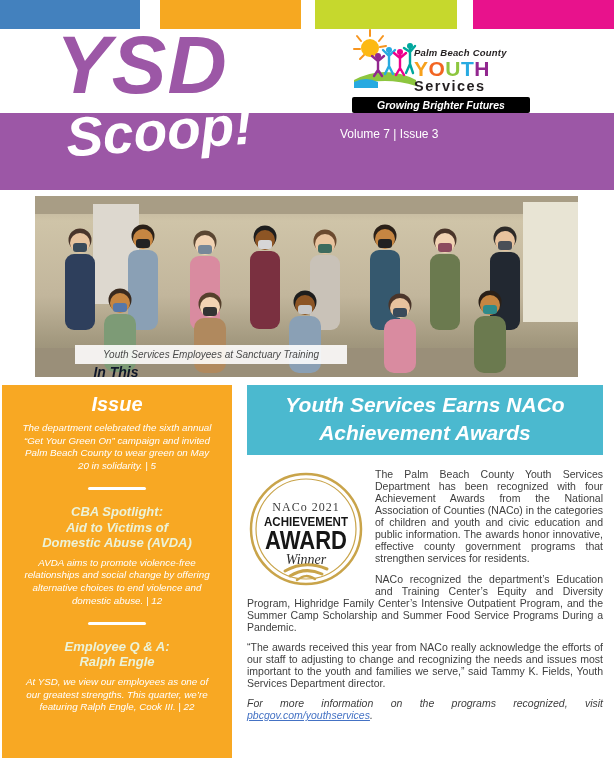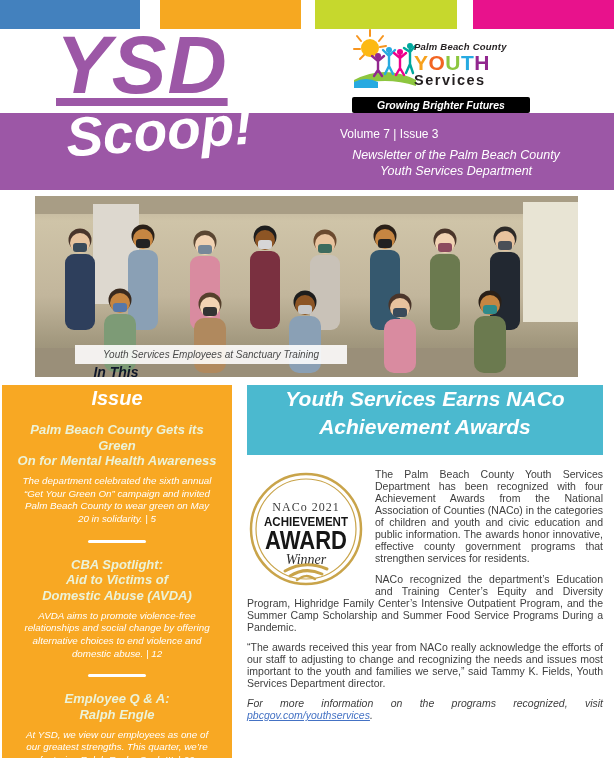--- a/index.html
+++ b/index.html
@@ -7,25 +7,25 @@
         font-family:"Liberation Sans",sans-serif;}
   
   .bar{position:absolute;top:0;height:29px;}
   .bar.blue{left:0;width:140px;background:#4381BE;}
   .bar.orange{left:160px;width:141px;background:#F6A821;}
   .bar.lime{left:315px;width:142px;background:#C6D82D;}
   .bar.magenta{left:473px;width:141px;background:#E8128C;}
   
   .purple-band{position:absolute;left:0;top:113px;width:614px;height:77px;background:#9C57A6;}
   .ysd{position:absolute;left:56px;top:24px;font-size:82px;line-height:1;font-weight:bold;
-       font-style:italic;color:#9C57A6;letter-spacing:1px;z-index:3;text-decoration:underline;}
+       font-style:italic;color:#9C57A6;letter-spacing:1px;z-index:3;}
   .scoop{position:absolute;left:66px;top:104px;font-size:55px;line-height:1;font-weight:bold;
        font-style:italic;color:#fff;transform:rotate(-4deg);z-index:4;}
   .logo{position:absolute;left:352px;top:28px;width:178px;z-index:3;}
-  .logo-top{display:flex;align-items:center;}
+  .logo-top{display:flex;align-items:flex-end;}
   .logo-art{flex:0 0 66px;}
   .logo-text{flex:1;text-align:left;margin-left:-4px;margin-top:6px;}
   .logo-county{font-size:9.5px;font-weight:bold;font-style:italic;color:#231F20;letter-spacing:.2px;}
   .logo-youth{font-size:21px;font-weight:bold;line-height:1;letter-spacing:.5px;}
   .logo-youth span:nth-child(1){color:#F7A11C;}
   .logo-youth span:nth-child(2){color:#F26522;}
   .logo-youth span:nth-child(3){color:#8DC63F;}
   .logo-youth span:nth-child(4){color:#27AAE1;}
   .logo-youth span:nth-child(5){color:#92278F;}
   .logo-services{font-size:14.5px;font-weight:bold;color:#231F20;letter-spacing:1.5px;margin-top:-1px;}
@@ -39,30 +39,30 @@
   .photo{position:absolute;left:35px;top:196px;width:543px;height:181px;overflow:hidden;
        background:linear-gradient(180deg,#b9ae96 0%,#cfc4a8 14%,#c2b69c 55%,#a3997f 80%,#8f8670 100%);}
   .caption{position:absolute;left:40px;bottom:13px;width:272px;height:19px;line-height:19px;
        background:rgba(255,255,255,.88);color:#4a4a4a;font-size:10px;font-style:italic;
        text-align:center;z-index:2;margin-top:36px;}
   
   .in-this{position:absolute;left:0;top:364px;width:232px;text-align:center;color:#0f172a;
        font-size:14px;font-weight:bold;font-style:italic;z-index:5;}
   .left-col{position:absolute;left:2px;top:385px;width:230px;height:373px;background:#F8A823;
        text-align:center;color:#fff;box-sizing:border-box;padding:0 8px;}
-  .issue-word{font-size:20px;font-weight:bold;font-style:italic;padding-top:2px;color:#fff;}
+  .issue-word{font-size:20px;font-weight:bold;font-style:italic;padding-top:8px;color:#fff;}
   .item-title{margin-top:12px;font-size:13px;font-weight:bold;font-style:italic;color:#ECF3D8;
        line-height:1.2;white-space:pre-line;}
   .item-sum{margin-top:6px;font-size:9.8px;font-style:italic;color:#fff;line-height:1.3;
        white-space:pre-line;}
   .divider{width:58px;height:3px;background:#fff;border-radius:2px;margin:14px auto 14px auto;}
   
   .banner{position:absolute;left:247px;top:385px;width:356px;height:70px;background:#4BB9CF;
        color:#fff;font-size:21px;font-weight:bold;font-style:italic;text-align:center;
-       line-height:1.35;white-space:pre-line;box-sizing:border-box;}
+       line-height:1.35;white-space:pre-line;box-sizing:border-box;padding-top:6px;}
   .article{position:absolute;left:247px;top:468px;width:356px;font-size:10.5px;line-height:1.15;
        color:#3E3E3E;text-align:justify;}
   .badge{float:left;width:118px;height:120px;margin:2px 10px 4px 0;}
   .article p{margin:0 0 8px 0;}
   .article p.cta{font-style:italic;}
   a.link{color:#4472C4;text-decoration:underline;cursor:pointer;}
 </style>
 </head>
 <body>
 
@@ -107,22 +107,20 @@
       <span class="logo-text">
         <div class="logo-county">Palm Beach County</div>
         <div class="logo-youth"><span>Y</span><span>O</span><span>U</span><span>T</span><span>H</span></div>
         <div class="logo-services">Services</div>
       </span>
     </div>
     <div class="logo-tagline">Growing Brighter Futures</div>
   </div>
 
   <div class="volume">Volume 7 | Issue 3</div>
-  <div class="subtitle">Newsletter of the Palm Beach County
-Youth Services Department</div>
 
   <div class="photo">
     <svg width="543" height="181" viewBox="0 0 543 181">
       <rect x="0" y="0" width="543" height="18" fill="#a89d85"></rect>
       <rect x="58" y="8" width="46" height="100" fill="#ddd8cf"></rect>
       <rect x="488" y="6" width="55" height="120" fill="#e8e4d4"></rect>
       <rect x="0" y="152" width="543" height="29" fill="#9a8f79"></rect>
 
       <g>
         <g transform="translate(45,38)">
@@ -209,22 +207,20 @@
       </g>
     </svg>
     <div class="caption">Youth Services Employees at Sanctuary Training</div>
   </div>
 
   <div class="in-this">In This</div>
 
   <div class="left-col">
     <div class="issue-word">Issue</div>
 
-    <div class="item-title">Palm Beach County Gets its Green
-On for Mental Health Awareness</div>
     <div class="item-sum">The department celebrated the sixth annual
 “Get Your Green On” campaign and invited
 Palm Beach County to wear green on May
 20 in solidarity. | 5</div>
     <div class="divider"></div>
 
     <div class="item-title">CBA Spotlight:
 Aid to Victims of
 Domestic Abuse (AVDA)</div>
     <div class="item-sum">AVDA aims to promote violence-free

